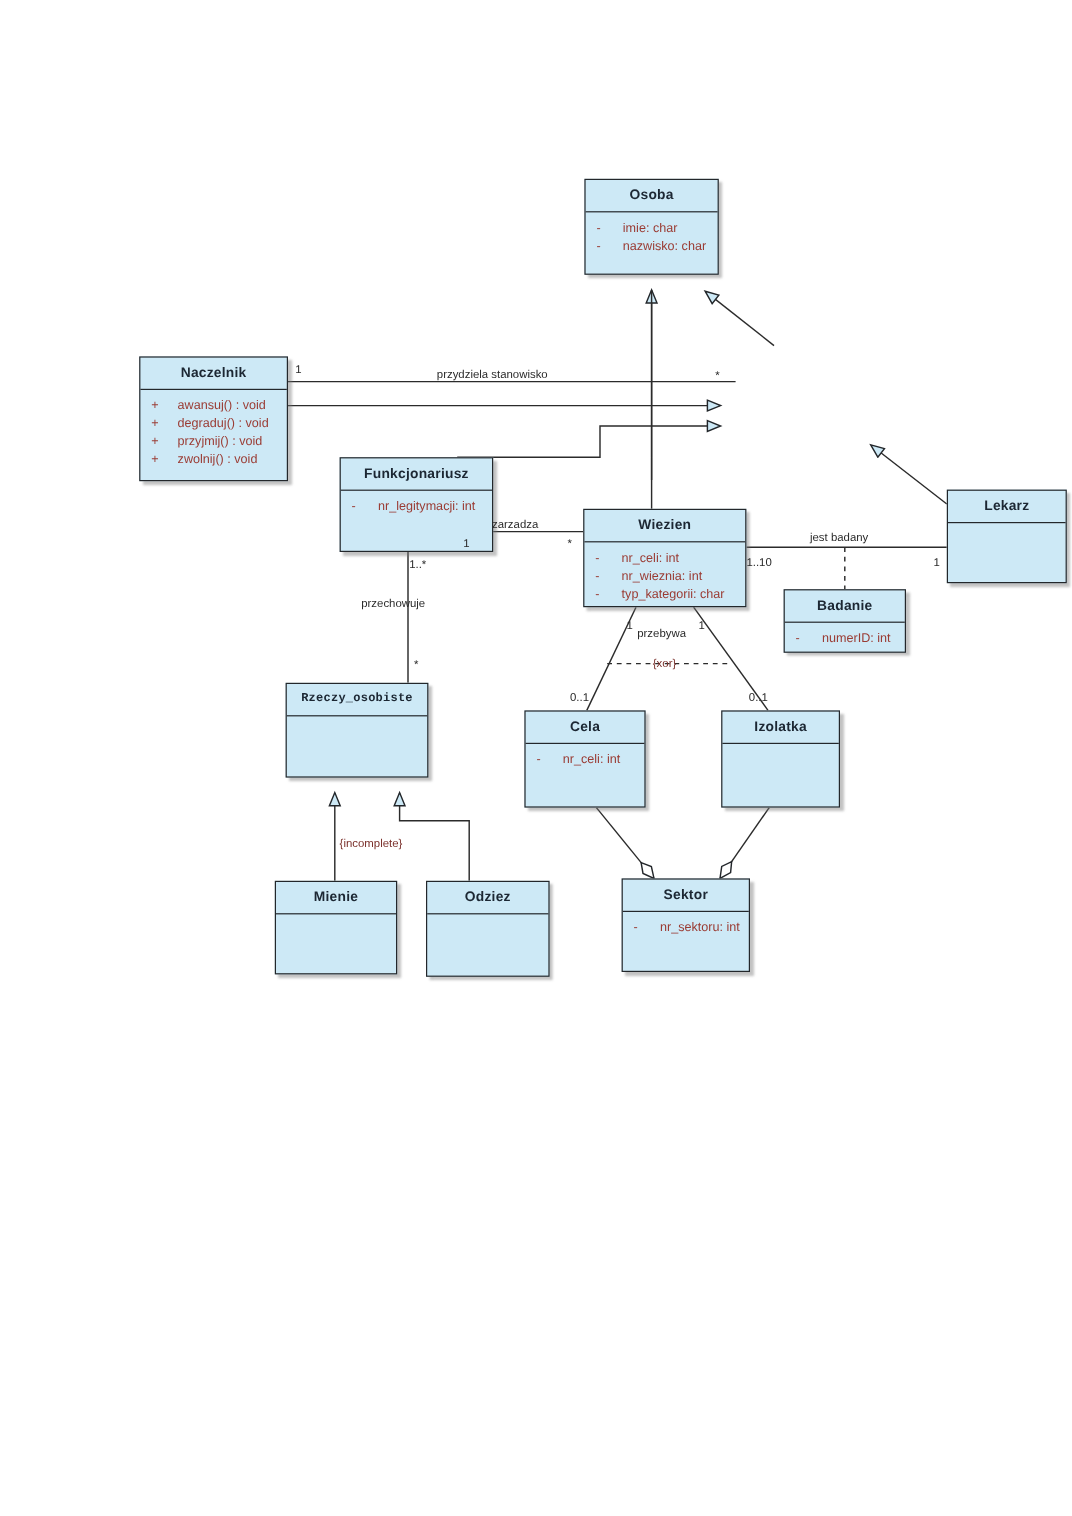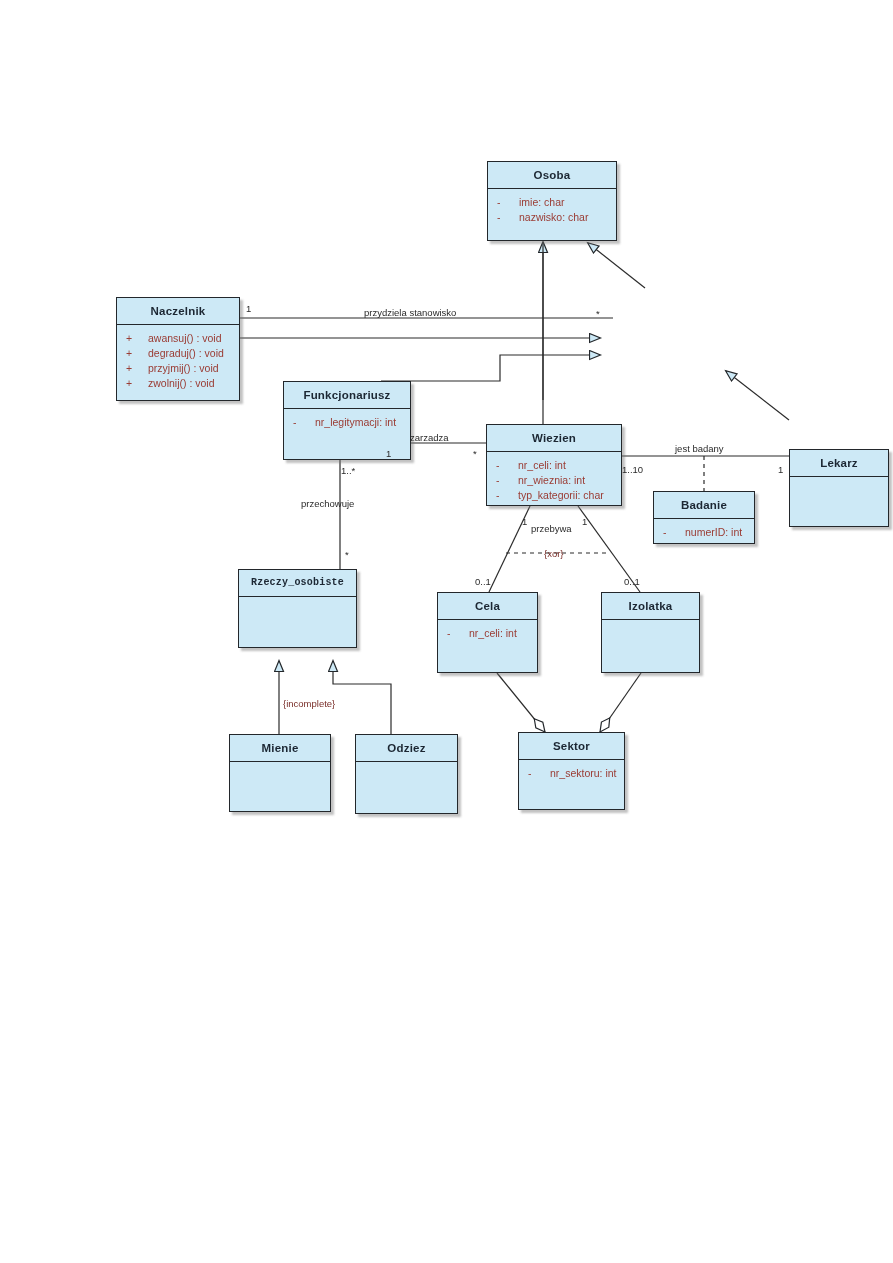--- a/index.html
+++ b/index.html
@@ -73,21 +73,21 @@
       <path d="M497,673 L545,732" marker-end="url(#aggr-diamond)"></path>
 
       <path d="M641,673 L600,732" marker-end="url(#aggr-diamond)"></path>
 
       <path d="M279,734 L279,661" marker-end="url(#gen-arrow)"></path>
 
       <path d="M391,734 L391,684 L333,684 L333,661" marker-end="url(#gen-arrow)"></path>
     </g>
   </svg>
 
-  <div class="uml-class" style="left:487px;top:161px;width:130px;height:80px;">
+  <div class="uml-class" style="left:487px;top:149px;width:112px;height:80px;">
     <div class="uml-title">Osoba</div>
     <div class="uml-body">
       <div class="uml-row"><span class="vis">-</span><span>imie:  char</span></div>
       <div class="uml-row"><span class="vis">-</span><span>nazwisko:  char</span></div>
     </div>
   </div>
 
   <div class="uml-class" style="left:116px;top:297px;width:124px;height:104px;">
     <div class="uml-title">Naczelnik</div>
     <div class="uml-body">
@@ -108,21 +108,21 @@
 
   <div class="uml-class" style="left:486px;top:424px;width:136px;height:82px;">
     <div class="uml-title">Wiezien</div>
     <div class="uml-body">
       <div class="uml-row"><span class="vis">-</span><span>nr_celi:  int</span></div>
       <div class="uml-row"><span class="vis">-</span><span>nr_wieznia:  int</span></div>
       <div class="uml-row"><span class="vis">-</span><span>typ_kategorii:  char</span></div>
     </div>
   </div>
 
-  <div class="uml-class" style="left:789px;top:408px;width:100px;height:78px;margin-top:41px;">
+  <div class="uml-class" style="left:789px;top:408px;width:100px;height:78px;">
     <div class="uml-title">Lekarz</div>
     <div class="uml-body"></div>
   </div>
 
   <div class="uml-class" style="left:653px;top:491px;width:102px;height:53px;">
     <div class="uml-title">Badanie</div>
     <div class="uml-body">
       <div class="uml-row"><span class="vis">-</span><span>numerID:  int</span></div>
     </div>
   </div>

